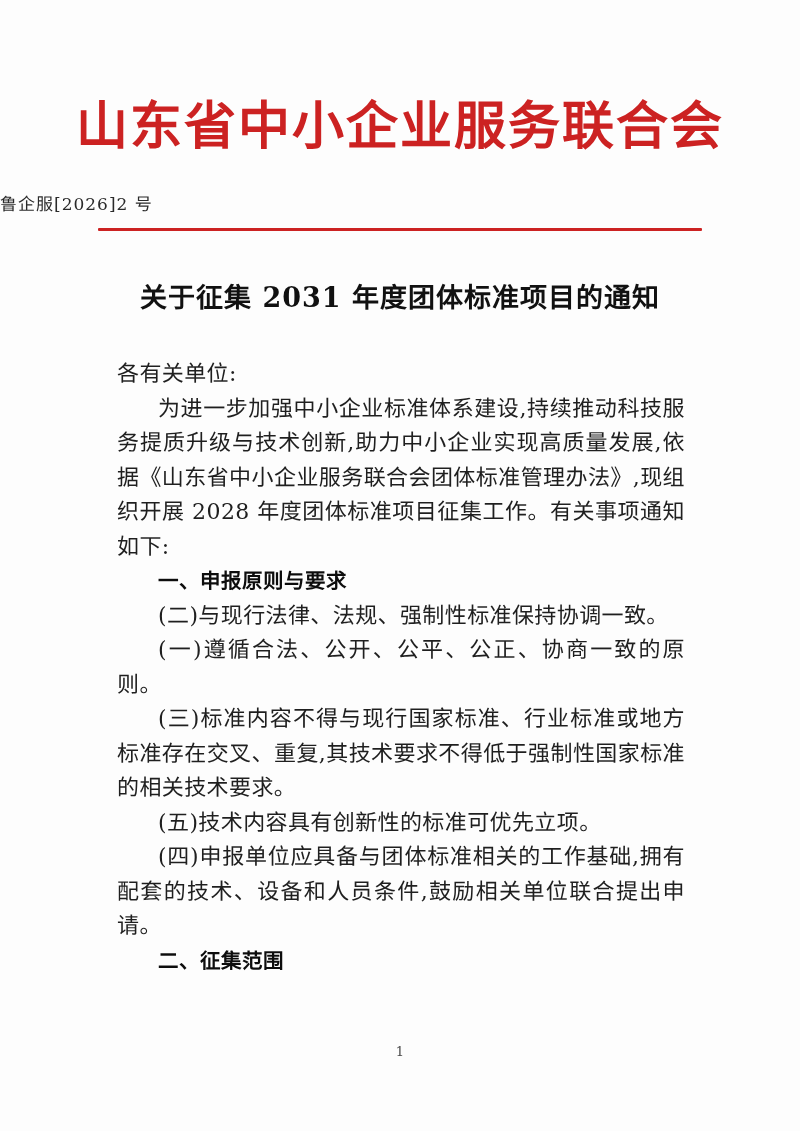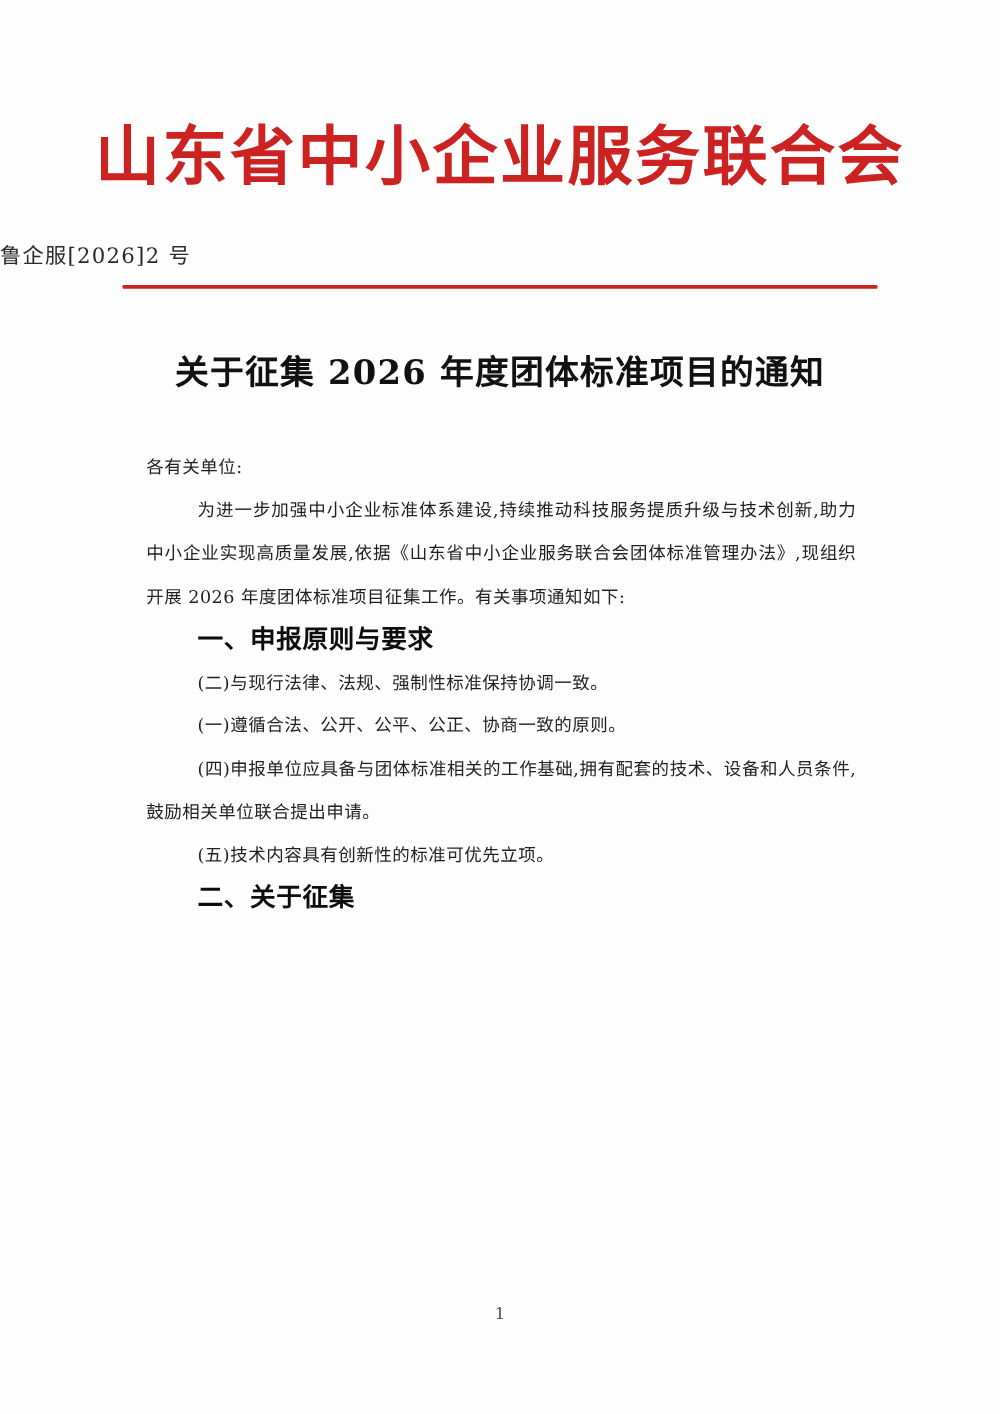--- a/index.html
+++ b/index.html
@@ -82,21 +82,21 @@
   
   .body-area {
     position: absolute;
     left: 117px;
     top: 357px;
     width: 568px;
   }
 
   .para {
     font-family: "DejaVu Serif", "Liberation Serif", serif;
-    font-size: 14px;
+    font-size: 22px;
     line-height: 34.5px;
     letter-spacing: 0.4px;
     color: #1f1f1f;
     text-align: justify;
     text-justify: inter-character;
     margin: 0;
   }
   .para.indent {
     text-indent: 41px;
   }
@@ -132,39 +132,40 @@
 <div id="page">
 
   <div class="masthead">
     <div class="masthead-title">山东省中小企业服务联合会</div>
   </div>
 
   <div class="doc-number">鲁企服[2026]2 号</div>
 
   <div class="red-rule"></div>
 
-  <div class="doc-title">关于征集 2026 年度团体标准项目的通知</div>
+  <div class="doc-title">关于征集 2031 年度团体标准项目的通知</div>
 
   <div class="body-area">
 
     <p class="para salutation">各有关单位:</p>
 
-    <p class="para indent">为进一步加强中小企业标准体系建设,持续推动科技服务提质升级与技术创新,助力中小企业实现高质量发展,依据《山东省中小企业服务联合会团体标准管理办法》,现组织开展 2026 年度团体标准项目征集工作。有关事项通知如下:</p>
+    <p class="para indent">为进一步加强中小企业标准体系建设,持续推动科技服务提质升级与技术创新,助力中小企业实现高质量发展,依据《山东省中小企业服务联合会团体标准管理办法》,现组织开展 2028 年度团体标准项目征集工作。有关事项通知如下:</p>
 
     <h2 class="section-heading">一、申报原则与要求</h2>
 
     <p class="para indent">(二)与现行法律、法规、强制性标准保持协调一致。</p>
 
     <p class="para indent">(一)遵循合法、公开、公平、公正、协商一致的原则。</p>
 
+    <p class="para indent">(三)标准内容不得与现行国家标准、行业标准或地方标准存在交叉、重复,其技术要求不得低于强制性国家标准的相关技术要求。</p>
+
+    <p class="para indent">(五)技术内容具有创新性的标准可优先立项。</p>
 
     <p class="para indent">(四)申报单位应具备与团体标准相关的工作基础,拥有配套的技术、设备和人员条件,鼓励相关单位联合提出申请。</p>
 
-    <p class="para indent">(五)技术内容具有创新性的标准可优先立项。</p>
-
-    <h2 class="section-heading">二、关于征集</h2>
+    <h2 class="section-heading">二、征集范围</h2>
 
 
   </div>
 
   <div class="page-number">1</div>
 
 </div>
 
 </body></html>

